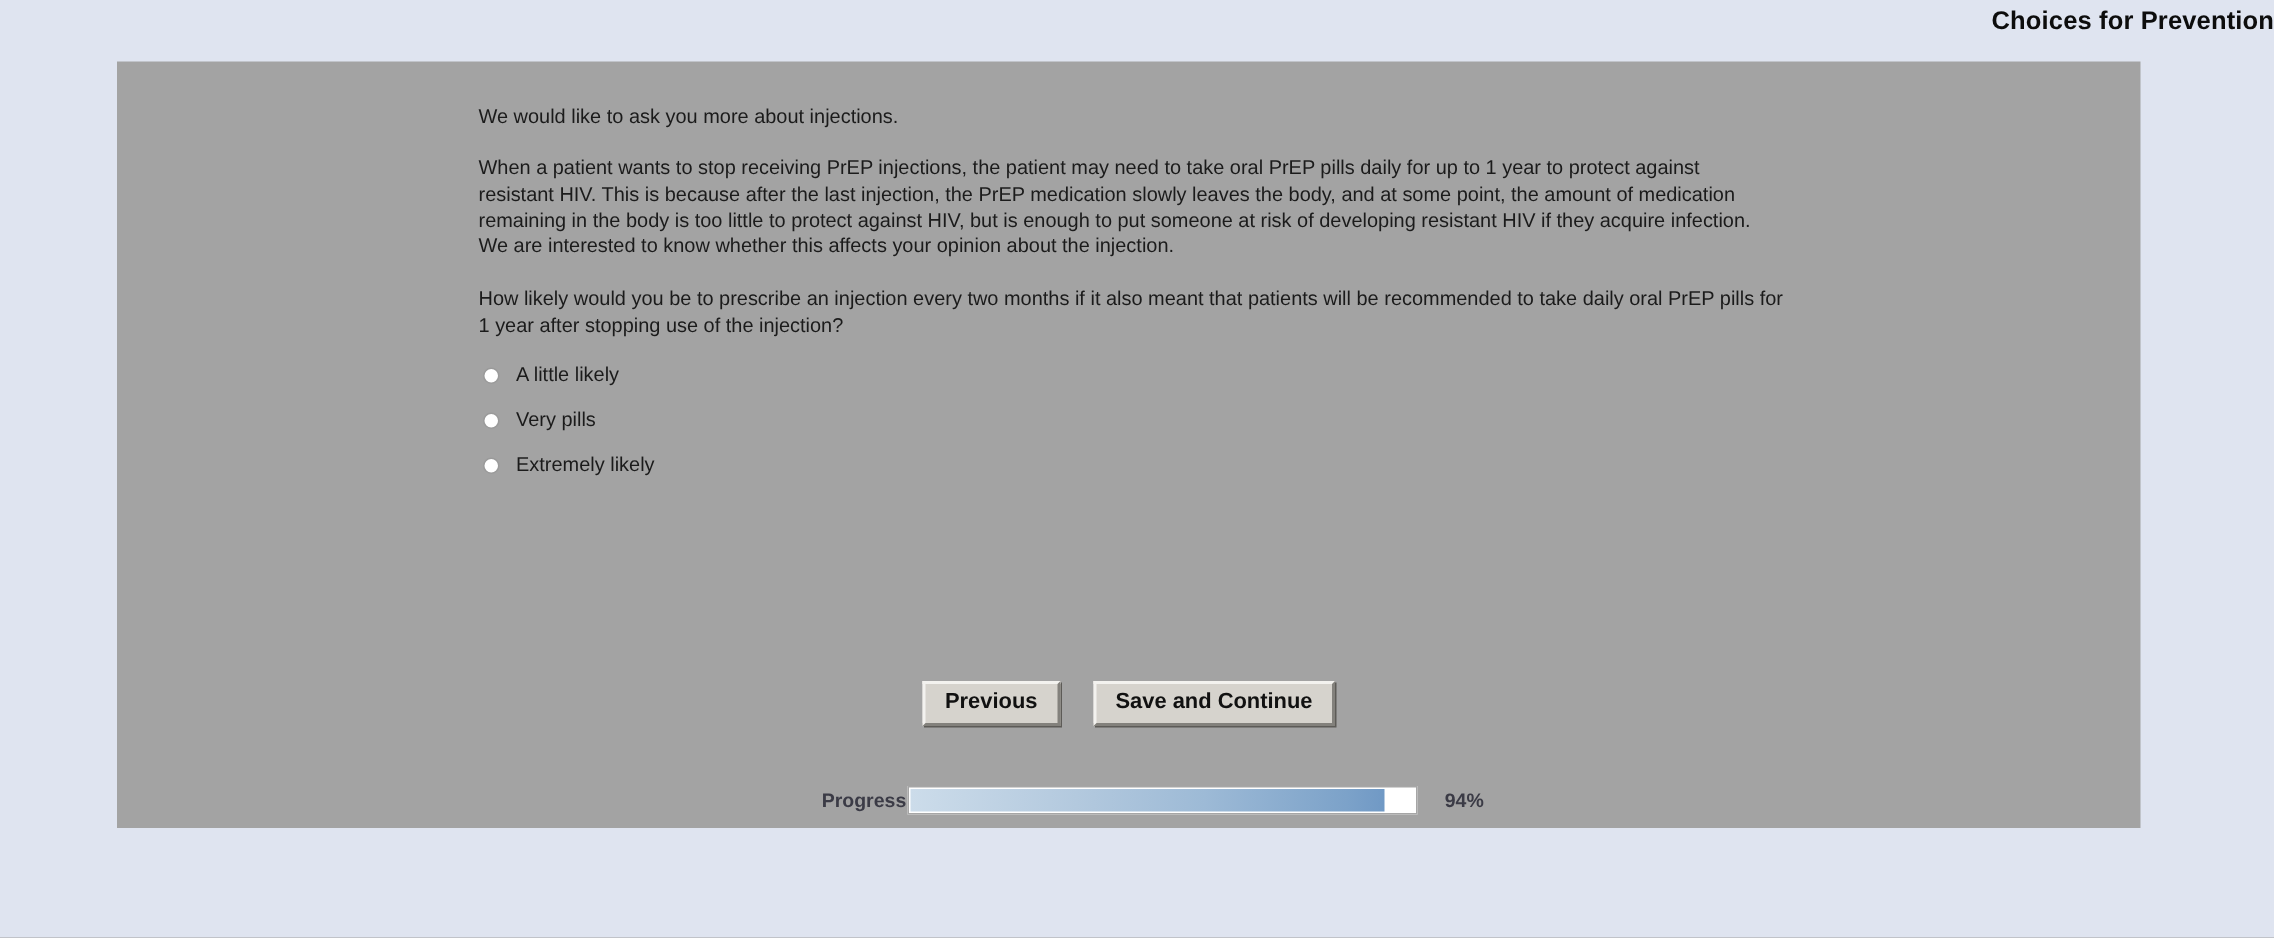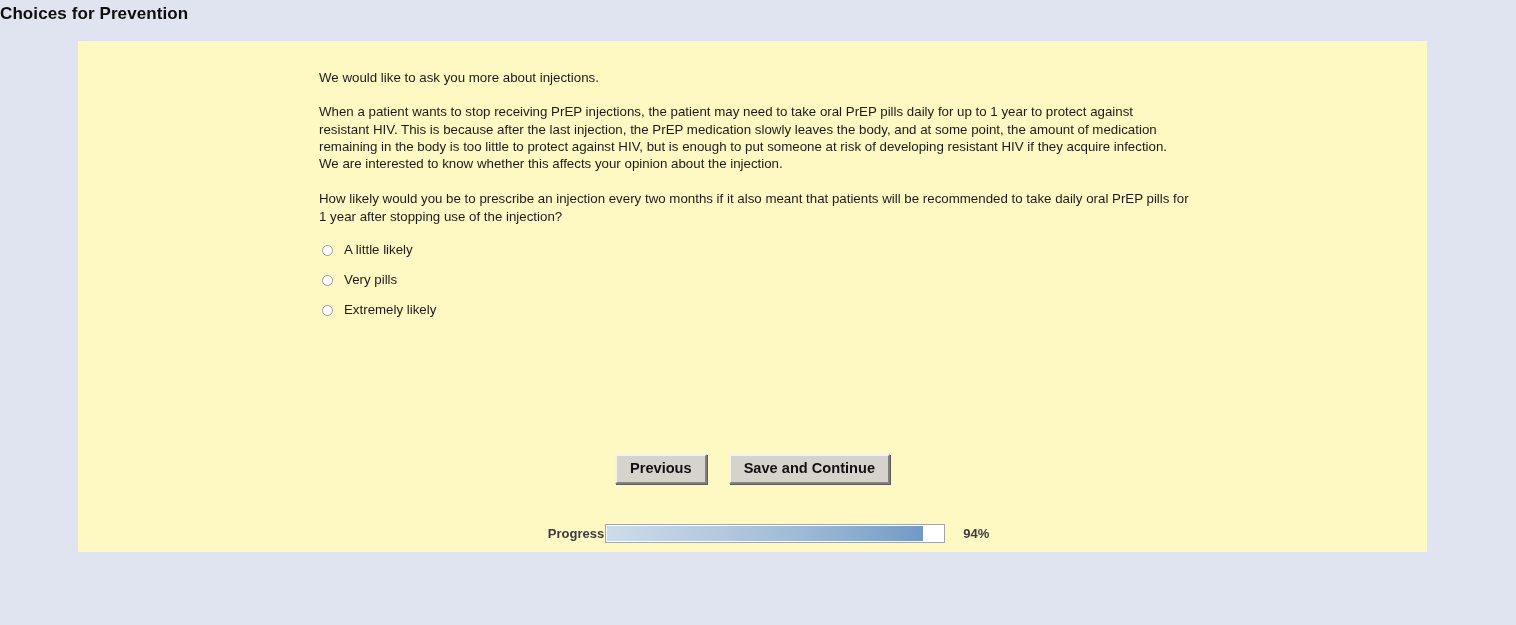--- a/index.html
+++ b/index.html
@@ -12,38 +12,38 @@
     background: #dfe4f0;
     font-family: "Liberation Sans", sans-serif;
     color: #1b1b1b;
     overflow: hidden;
   }
 
   .page-header {
     height: 41px;
     display: flex;
     align-items: flex-start;
-    justify-content: flex-start;
+    justify-content: flex-end;
     background: #dfe4f0;
   }
   .page-title {
     font-size: 17px;
     font-weight: bold;
     color: #0d0d0d;
     letter-spacing: 0.1px;
     margin-top: 4px;
   }
 
   .survey-panel {
     position: absolute;
     left: 78px;
     top: 41px;
     width: 1349px;
     height: 511px;
-    background: #fef9c3;
+    background: #a3a3a3;
   }
 
   .content-col {
     position: absolute;
     left: 241px;
     top: 28px;
     width: 870px;
   }
 
   .intro-text,

